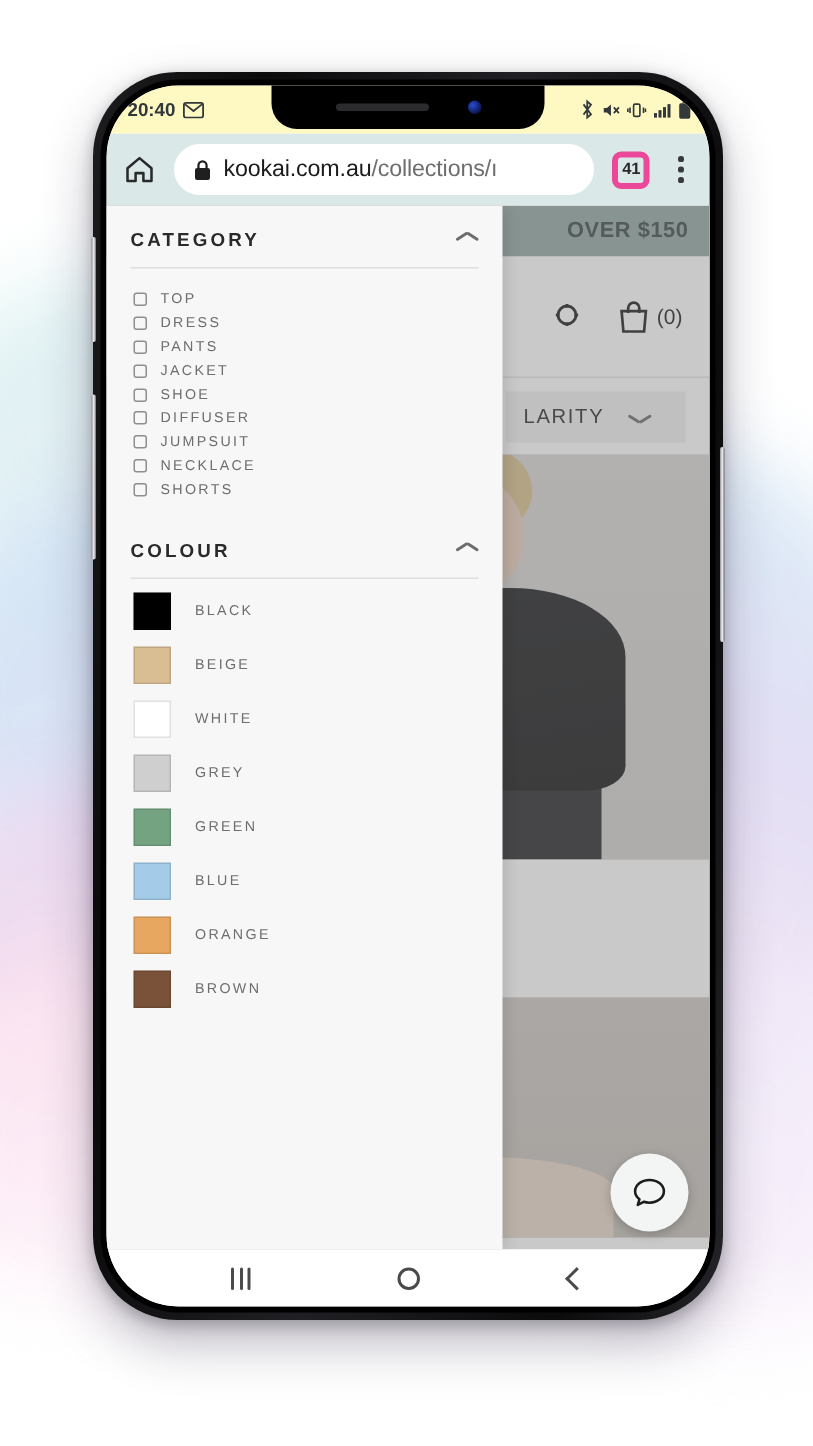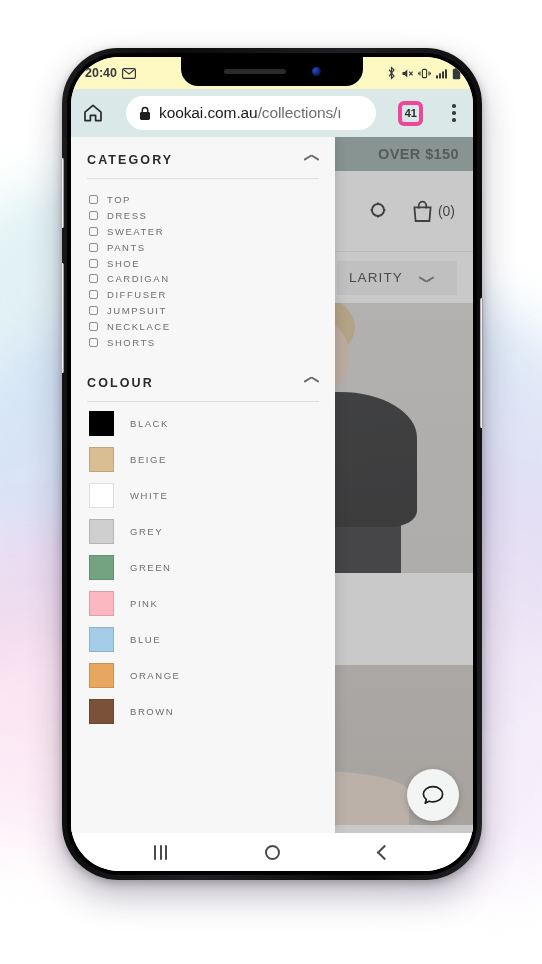--- a/index.html
+++ b/index.html
@@ -73,21 +73,21 @@
   #speaker { width:62px; height:5px; border-radius:3px; background:#2b2b2e; }
   #camera  { width:9px; height:9px; border-radius:50%;
              background:radial-gradient(circle at 35% 35%,#2a4bd0,#0b1650 70%); }
   .sb-left { display:flex; align-items:center; gap:5px; }
   .sb-right{ display:flex; align-items:center; gap:4px; }
   .sb-ico { display:block; }
 
   
   #browserbar {
     height:48px; background:#dae8e8;
-    display:flex; align-items:center; gap:22px; padding:0 10px 0 11px;
+    display:flex; align-items:center; gap:12px; padding:0 10px 0 11px;
   }
   #omnibox {
     flex:1; height:34px; background:#fff; border-radius:18px;
     display:flex; align-items:center; gap:8px; padding:0 13px;
     overflow:hidden;
   }
   #url { font-size:15.5px; color:#1b1b1b; white-space:nowrap;
          letter-spacing:-.1px; font-weight:400; }
   #url .dim { color:#6e6e6e; }
   #tabcount {
@@ -326,33 +326,29 @@
             <div class="cat-row">
               <span class="cbx"></span>
               <span class="cat-label">TOP</span>
             </div>
             <div class="cat-row">
               <span class="cbx"></span>
               <span class="cat-label">DRESS</span>
             </div>
             <div class="cat-row">
               <span class="cbx"></span>
-              <span class="cat-label">SWEATER</span>
-            </div>
-            <div class="cat-row">
-              <span class="cbx"></span>
               <span class="cat-label">PANTS</span>
             </div>
             <div class="cat-row">
               <span class="cbx"></span>
+              <span class="cat-label">JACKET</span>
+            </div>
+            <div class="cat-row">
+              <span class="cbx"></span>
               <span class="cat-label">SHOE</span>
-            </div>
-            <div class="cat-row">
-              <span class="cbx"></span>
-              <span class="cat-label">CARDIGAN</span>
             </div>
             <div class="cat-row">
               <span class="cbx"></span>
               <span class="cat-label">DIFFUSER</span>
             </div>
             <div class="cat-row">
               <span class="cbx"></span>
               <span class="cat-label">JUMPSUIT</span>
             </div>
             <div class="cat-row">
@@ -383,24 +379,20 @@
               <span class="sw" style="background:#ffffff"></span>
               <span class="col-label">WHITE</span>
             </div>
             <div class="col-row">
               <span class="sw" style="background:#cfcfcf"></span>
               <span class="col-label">GREY</span>
             </div>
             <div class="col-row">
               <span class="sw" style="background:#74a381"></span>
               <span class="col-label">GREEN</span>
-            </div>
-            <div class="col-row">
-              <span class="sw" style="background:#fbb8c0"></span>
-              <span class="col-label">PINK</span>
             </div>
             <div class="col-row">
               <span class="sw" style="background:#a4cbe8"></span>
               <span class="col-label">BLUE</span>
             </div>
             <div class="col-row">
               <span class="sw" style="background:#e8a760"></span>
               <span class="col-label">ORANGE</span>
             </div>
             <div class="col-row">

